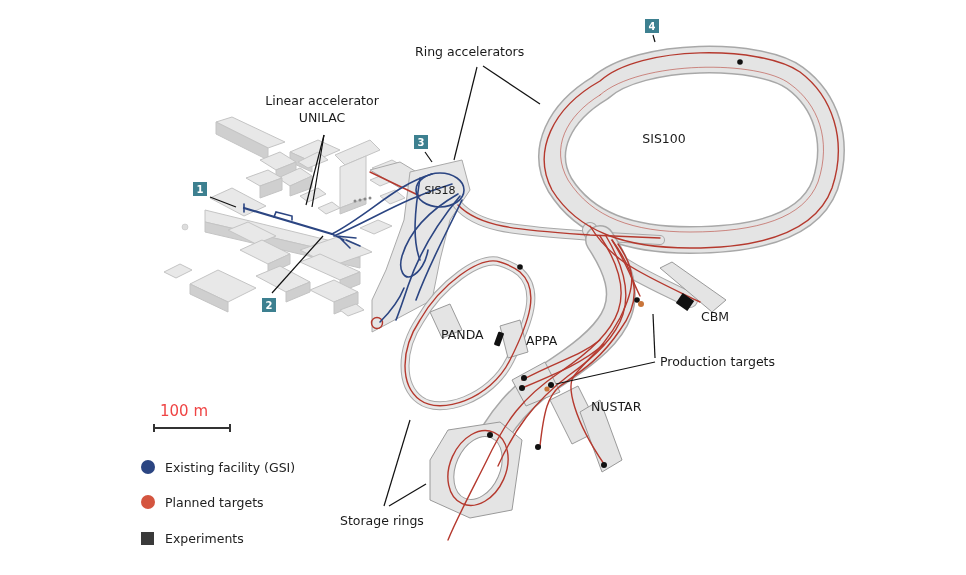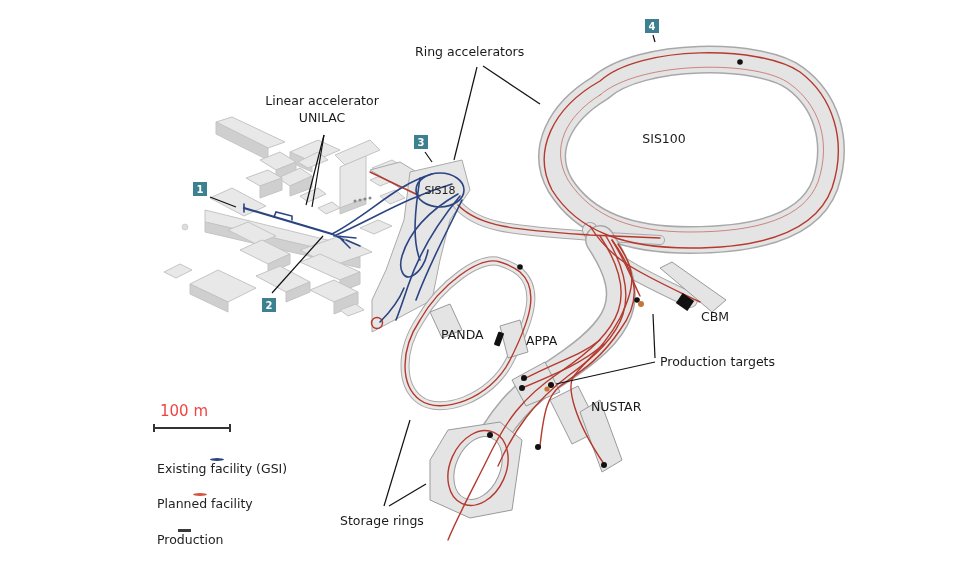--- a/index.html
+++ b/index.html
@@ -6,21 +6,21 @@
   body{width:966px;height:575px;overflow:hidden;position:relative;font-family:"DejaVu Sans",sans-serif;}
   #stage{position:absolute;left:0;top:0;width:966px;height:575px;}
   .lbl{font-family:"DejaVu Sans",sans-serif;font-size:12.5px;fill:#1a1a1a;}
   .lbl-c{text-anchor:middle;}
   .badge-txt{font-family:"DejaVu Sans",sans-serif;font-size:10px;font-weight:bold;fill:#ffffff;text-anchor:middle;}
   .legend{position:absolute;left:140px;top:400px;width:200px;height:160px;}
   .scale-lbl{position:absolute;left:20px;top:2px;font-size:15px;color:#ef4444;}
   .scale-bar{position:absolute;left:13px;top:27px;width:78px;height:2px;background:#333;}
   .scale-bar::before,.scale-bar::after{content:"";position:absolute;top:-3px;width:2px;height:8px;background:#333;}
   .scale-bar::before{left:0}.scale-bar::after{right:0}
-  .leg-row{position:absolute;left:17px;height:18px;display:flex;align-items:center;font-size:12.5px;color:#222;flex-direction:column;}
+  .leg-row{position:absolute;left:1px;height:18px;display:flex;align-items:center;font-size:12.5px;color:#222;}
   .leg-dot{width:14px;height:14px;border-radius:50%;margin-right:10px;}
   .leg-sq{width:13px;height:13px;margin-right:11px;}
 </style>
 </head>
 <body>
 
 <svg id="stage" viewBox="0 0 966 575" xmlns="http://www.w3.org/2000/svg">
 
   <g>
     <g fill="#e8e8e8" stroke="#c4c4c4" stroke-width="1">
@@ -204,19 +204,19 @@
 <div class="legend">
   <div class="scale-lbl">100 m</div>
   <div class="scale-bar"></div>
 
   <div class="leg-row" style="top:58px">
     <span class="leg-dot" style="background:#2b4582"></span>
     <span>Existing facility (GSI)</span>
   </div>
   <div class="leg-row" style="top:93px">
     <span class="leg-dot" style="background:#d4553f"></span>
-    <span>Planned facility</span>
+    <span>Planned targets</span>
   </div>
   <div class="leg-row" style="top:129px">
     <span class="leg-sq" style="background:#3a3a3a"></span>
-    <span>Production</span>
+    <span>Experiments</span>
   </div>
 </div>
 
 </body></html>

